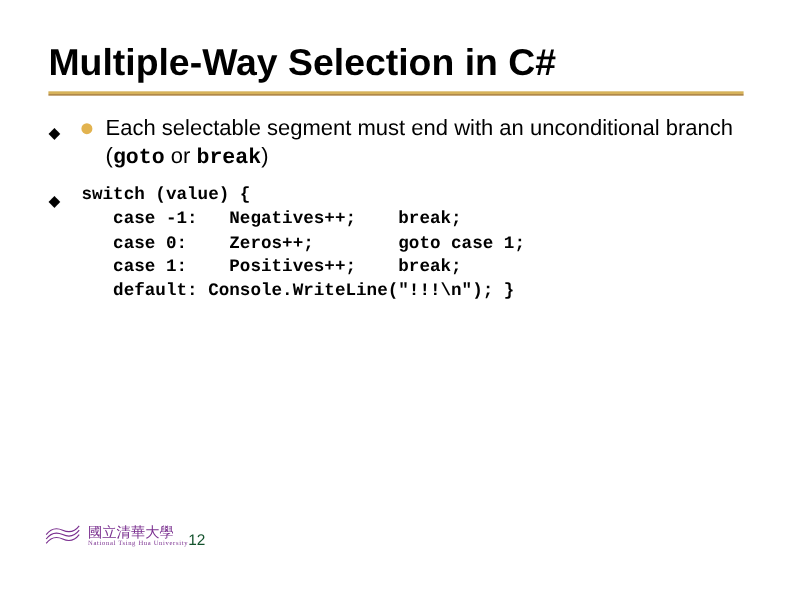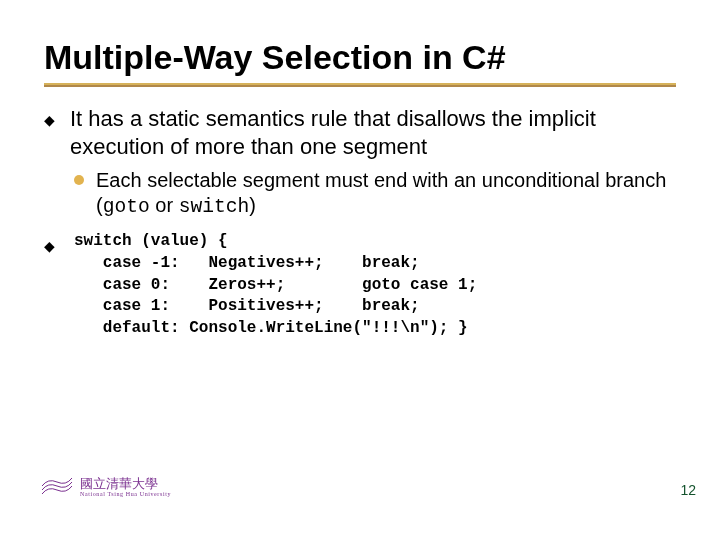--- a/index.html
+++ b/index.html
@@ -62,40 +62,39 @@
     position: absolute;
     left: 30px;
     top: 7px;
     width: 10px;
     height: 10px;
     border-radius: 50%;
     background: #e2b34f;
   }
   code.inline {
     font-family: "Courier New", monospace;
-    font-weight: normal;
+    font-weight: bold;
     font-size: 0.98em;
     margin-top: 29px;
   }
   .code-block {
     font-family: "Courier New", monospace;
     font-weight: bold;
     font-size: 16px;
     line-height: 1.35;
     white-space: pre;
     margin: 8px 0 0 30px;
   }
   .footer {
     position: absolute;
     bottom: 14px;
     left: 40px;
     right: 24px;
     display: flex;
     align-items: flex-end;
-    justify-content: space-between;
   }
   .logo {
     display: flex;
     align-items: center;
     gap: 6px;
   }
   .logo svg {
     display: block;
   }
   .logo-text {
@@ -121,26 +120,25 @@
 
 <div class="slide">
 
   <h1 class="title">Multiple-Way Selection in C#</h1>
   <div class="title-underline"></div>
 
   <div class="bullets">
 
     <div class="b1">
       <span class="bullet-diamond">◆</span>
-      <span>It has a static semantics rule that disallows the implicit execution of more than one segment</span>
     </div>
 
     <div class="b2">
       <span class="bullet-dot"></span>
-      <span>Each selectable segment must end with an unconditional branch (</span><code class="inline">goto</code><span> or </span><code class="inline">switch</code><span>)</span>
+      <span>Each selectable segment must end with an unconditional branch (</span><code class="inline">goto</code><span> or </span><code class="inline">break</code><span>)</span>
     </div>
 
     <div class="b1">
       <span class="bullet-diamond">◆</span>
     </div>
 
     <div class="code-block">switch (value) {
    case -1:   Negatives++;    break;
    case 0:    Zeros++;        goto case 1;
    case 1:    Positives++;    break;

